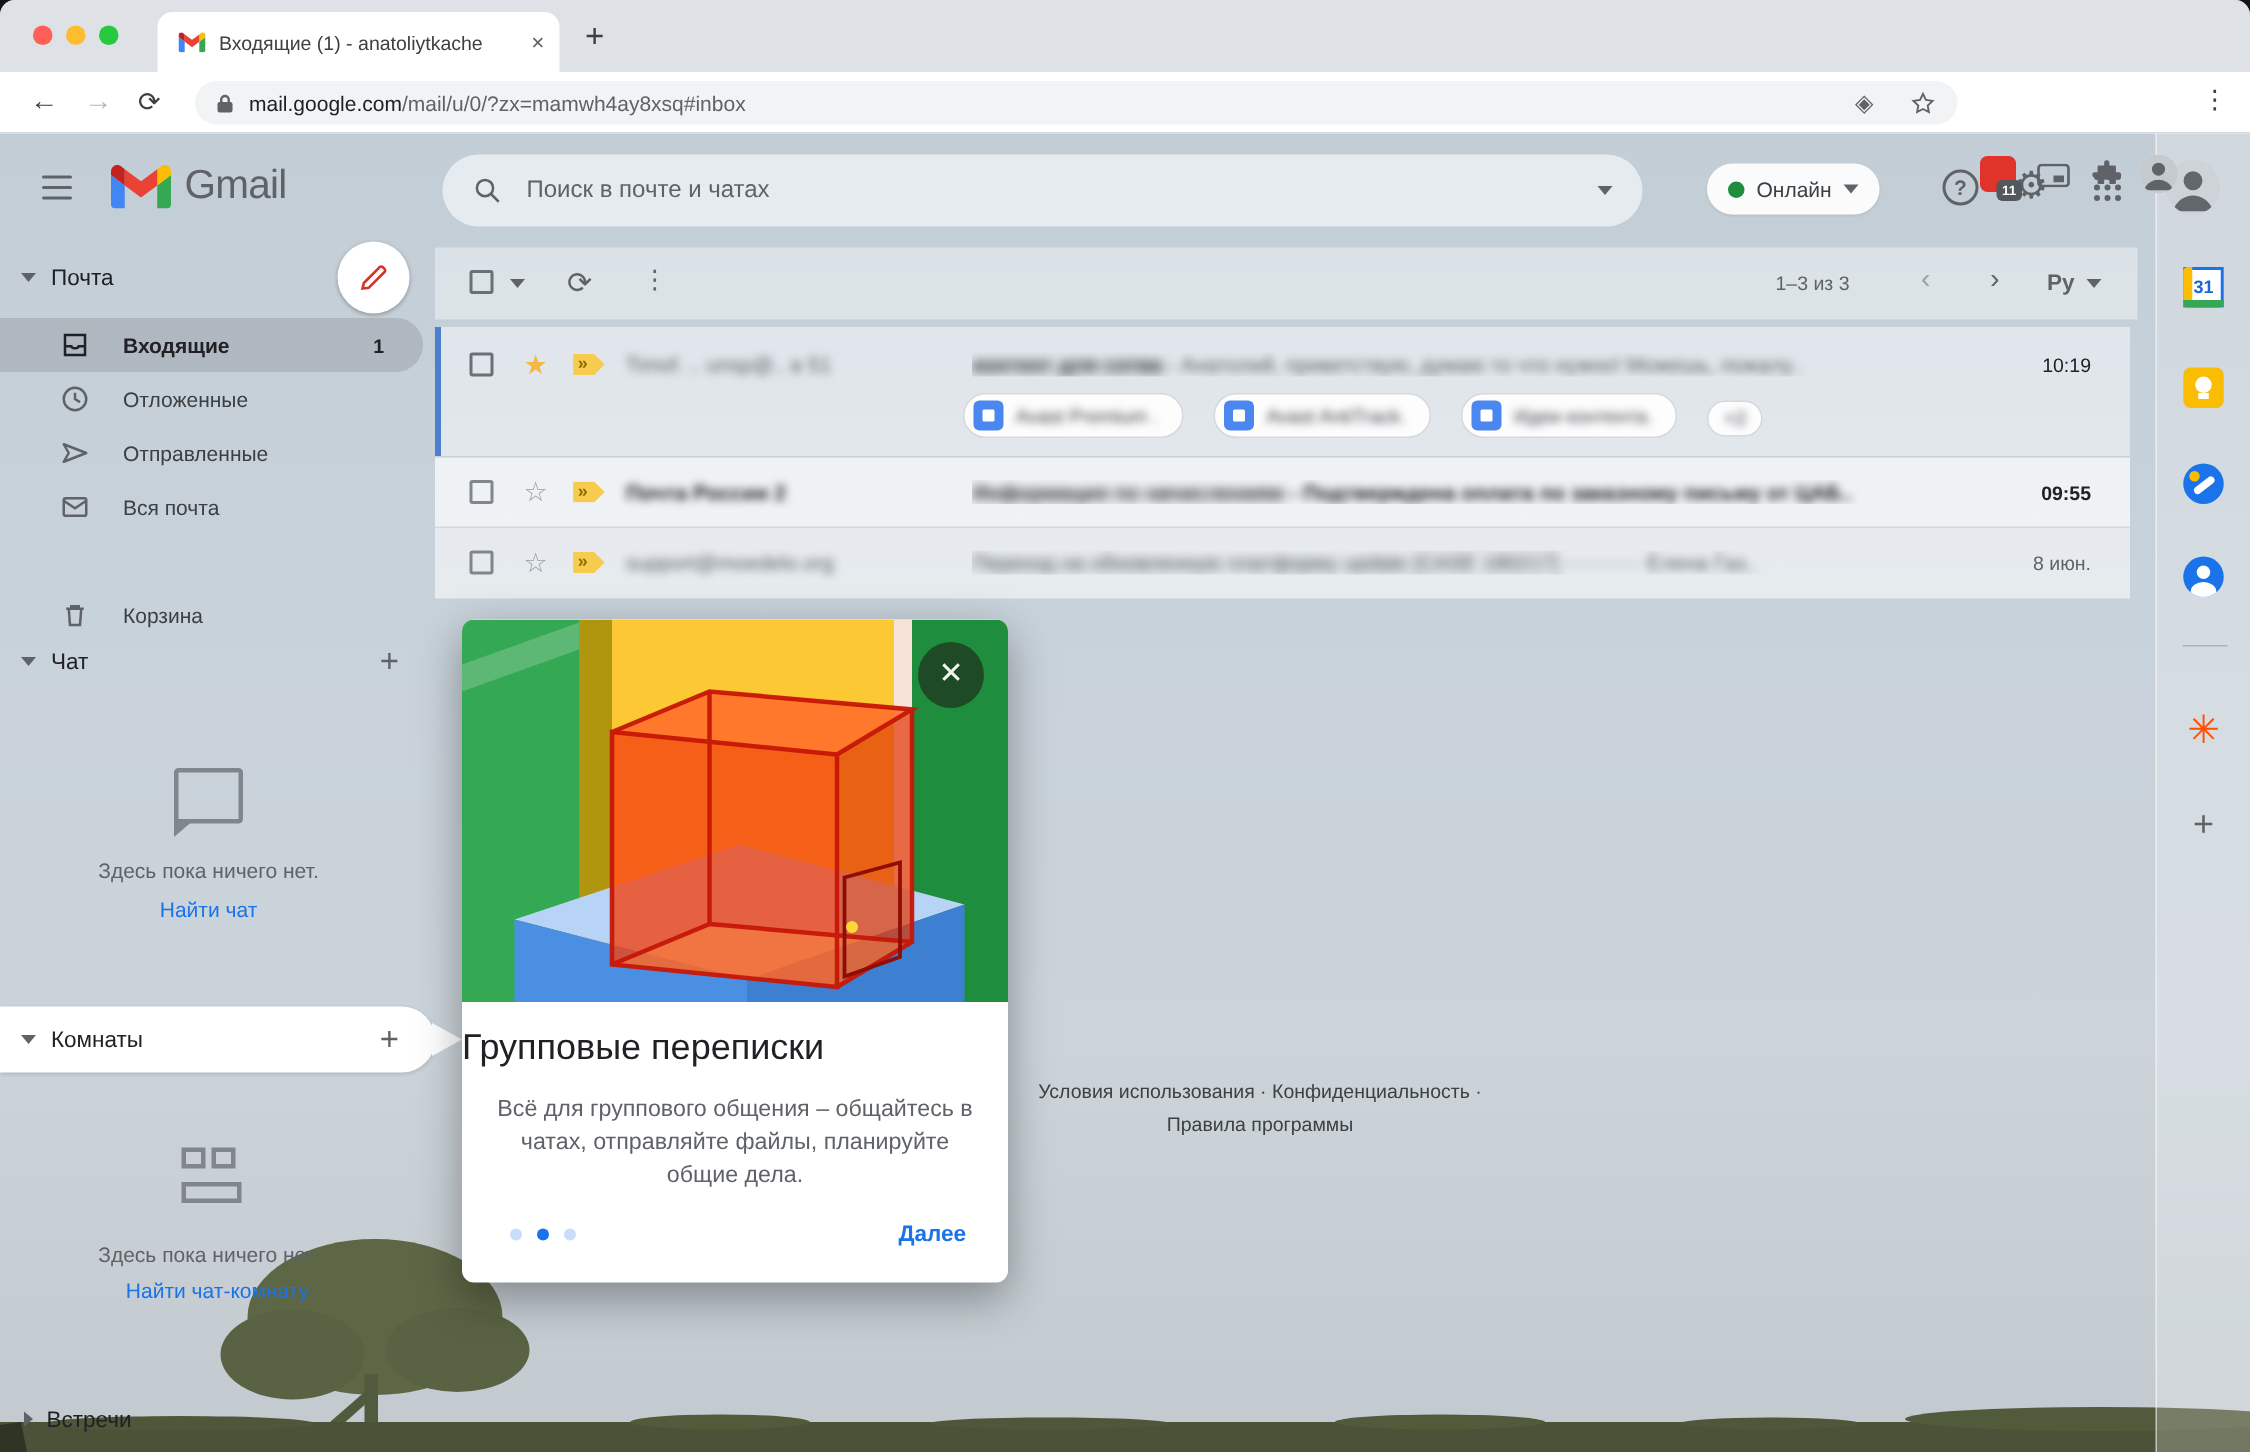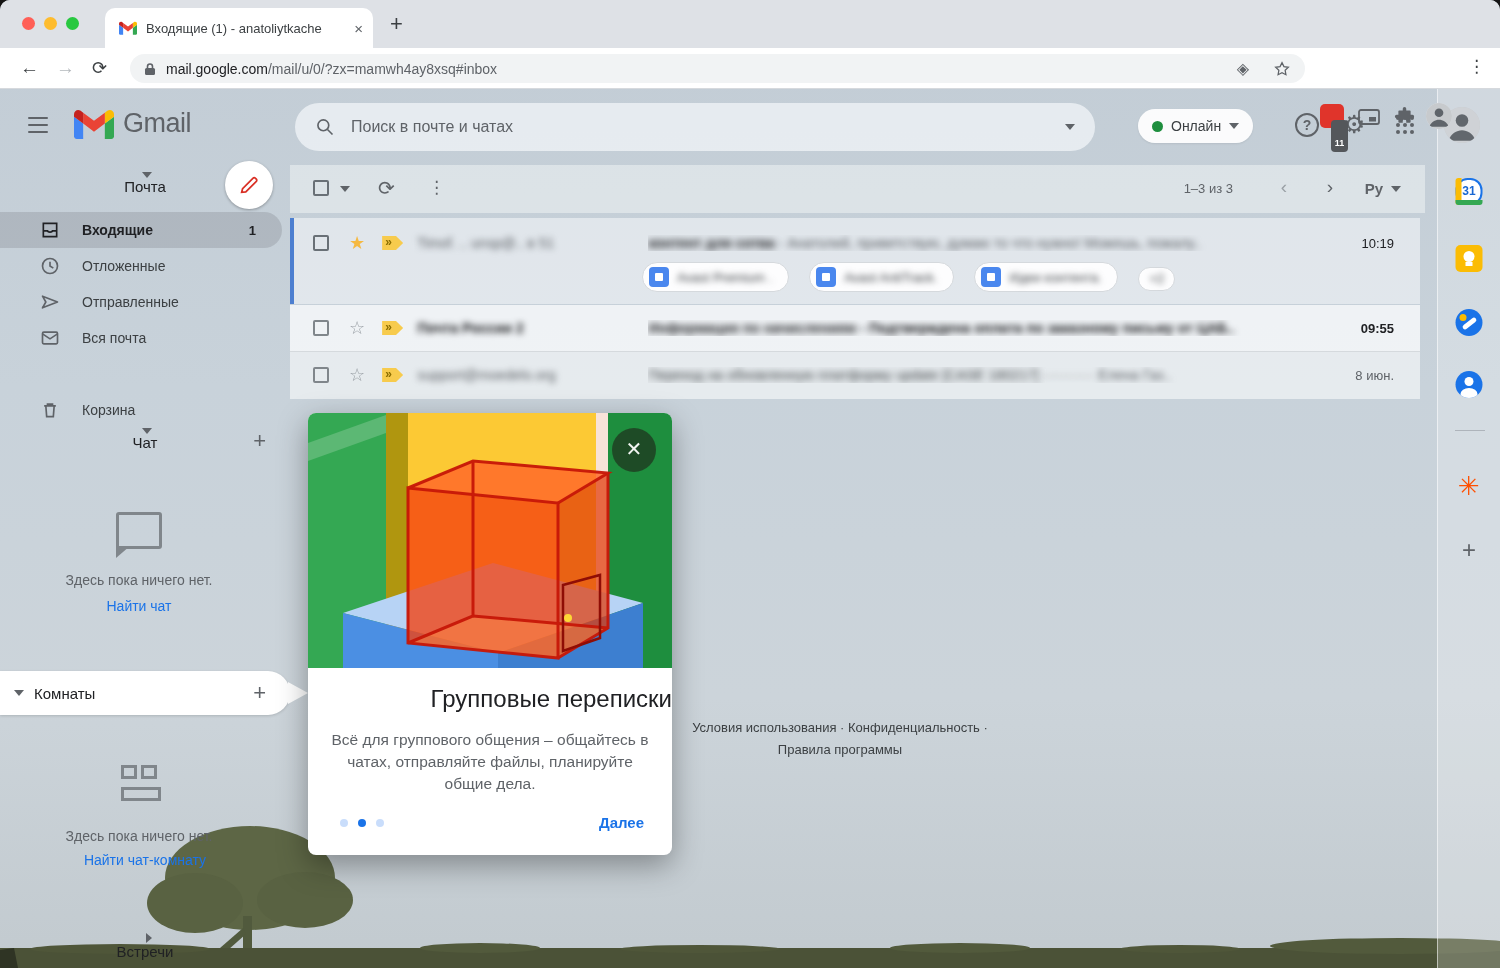--- a/index.html
+++ b/index.html
@@ -16,40 +16,40 @@
   .tab{position:absolute;left:105px;top:8px;width:268px;height:40px;background:#fff;border-radius:10px 10px 0 0;display:flex;align-items:center;padding:0 10px 0 14px;}
   .tab-title{flex:1;font-size:13px;color:#3c4043;white-space:nowrap;overflow:hidden;margin-left:9px;-webkit-mask-image:linear-gradient(90deg,#000 85%,transparent);mask-image:linear-gradient(90deg,#000 85%,transparent);}
   .tab-close{font-size:15px;color:#5f6368;line-height:1;cursor:default;}
   .newtab{position:absolute;left:390px;top:13px;font-size:22px;color:#3c4043;line-height:22px;}
   .urlrow{position:absolute;top:48px;left:0;right:0;height:41px;background:#fff;border-bottom:1px solid #d6d9dd;z-index:50;}
   .nav-ic{position:absolute;top:9px;font-size:19px;line-height:22px;color:#3c4043;}
   .urlpill{position:absolute;left:130px;top:6px;width:1175px;height:29px;background:#f1f3f4;border-radius:15px;display:flex;align-items:center;padding:0 14px;}
   .url-host{font-size:14px;color:#202124;}
   .url-path{font-size:14px;color:#5f6368;}
   .ext-red{position:absolute;left:1320px;top:56px;width:24px;height:24px;border-radius:5px;background:#e0342b;z-index:51;}
-  .ext-badge{position:absolute;left:1331px;top:72px;min-width:17px;height:14px;background:#54575b;color:#fff;font-size:9px;font-weight:bold;border-radius:4px;text-align:center;line-height:14px;z-index:52;padding:16px 2px;}
+  .ext-badge{position:absolute;left:1331px;top:72px;min-width:17px;height:14px;background:#54575b;color:#fff;font-size:9px;font-weight:bold;border-radius:4px;text-align:center;line-height:14px;z-index:52;padding:0 2px;}
   .avatar-sm{width:26px;height:26px;border-radius:50%;overflow:hidden;background:#d7dadd;}
   .burger{position:absolute;left:28px;top:117px;width:20px;z-index:6;}
   .burger i{display:block;height:2px;background:#5f6368;margin:0 0 5px;border-radius:1px;}
   .glogo{position:absolute;left:74px;top:108px;display:flex;align-items:center;gap:9px;z-index:6;}
   .glogo span{font-size:27px;color:#5f6368;letter-spacing:-.5px;}
   .searchbar{position:absolute;left:295px;top:103px;width:800px;height:48px;background:rgba(238,242,245,.82);border-radius:24px;display:flex;align-items:center;padding:0 20px;z-index:6;}
   .search-ph{font-size:16px;color:#5f6368;margin-left:16px;flex:1;}
   .caret{width:0;height:0;border-left:5px solid transparent;border-right:5px solid transparent;border-top:6px solid #5f6368;display:inline-block;}
   .status-pill{position:absolute;left:1138px;top:109px;height:34px;background:rgba(255,255,255,.92);border-radius:17px;display:flex;align-items:center;gap:8px;padding:0 14px;z-index:6;box-shadow:0 1px 2px rgba(0,0,0,.08);}
   .status-dot{width:11px;height:11px;border-radius:50%;background:#1e8e3e;}
   .status-pill b{font-size:14px;color:#3c4043;font-weight:normal;}
   .help-ic{position:absolute;left:1295px;top:113px;width:24px;height:24px;border:2px solid #5f6368;border-radius:50%;color:#5f6368;font-size:14px;font-weight:bold;text-align:center;line-height:21px;z-index:6;}
   .gear-ic{position:absolute;left:1343px;top:110px;font-size:25px;color:#5f6368;z-index:6;line-height:28px;}
   .grid-ic{position:absolute;left:1396px;top:116px;width:20px;height:20px;display:grid;grid-template-columns:repeat(3,4px);grid-template-rows:repeat(3,4px);gap:3px;z-index:6;}
   .grid-ic i{background:#5f6368;border-radius:50%;}
   .avatar-lg{position:absolute;left:1444px;top:107px;width:36px;height:36px;border-radius:50%;overflow:hidden;z-index:6;background:#c9ccd0;}
 
   
-  .side-sec{position:absolute;left:0;width:290px;display:flex;align-items:center;z-index:4;flex-direction:column;}
+  .side-sec{position:absolute;left:0;width:290px;display:flex;align-items:center;z-index:4;}
   .sec-caret{width:0;height:0;border-left:5px solid transparent;border-right:5px solid transparent;border-top:6px solid #5f6368;margin:0 10px 0 14px;}
   .sec-caret.right{border-top:5px solid transparent;border-bottom:5px solid transparent;border-left:6px solid #5f6368;border-right:none;margin:0 9px 0 16px;}
   .sec-label{font-size:15px;color:#202124;}
   .sec-plus{position:absolute;right:24px;font-size:22px;color:#5f6368;font-weight:300;}
   .compose{position:absolute;left:225px;top:161px;width:48px;height:48px;border-radius:50%;background:#fff;box-shadow:0 1px 3px rgba(0,0,0,.3);z-index:5;display:flex;align-items:center;justify-content:center;}
   .mi{position:absolute;left:0;width:282px;height:36px;display:flex;align-items:center;z-index:4;}
   .mi .ic{width:20px;height:20px;margin:0 22px 0 40px;flex:none;}
   .mi .lbl{font-size:14px;color:#3c4043;flex:1;}
   .mi .cnt{font-size:13px;color:#5f6368;margin-right:26px;}
   .mi.sel{background:rgba(60,64,67,.16);border-radius:0 18px 18px 0;}
@@ -88,40 +88,40 @@
   .unread .subj b{font-weight:bold;}
   .unread .time{font-weight:bold;}
   .rowline{position:absolute;left:0;right:0;height:1px;background:rgba(95,105,115,.18);}
 
   
   .foot{font-size:13px;color:#3c4043;line-height:22px;z-index:3;}
 
   
   .rail{position:absolute;left:1437px;top:88px;bottom:0;width:63px;background:rgba(255,255,255,.22);border-left:1px solid rgba(255,255,255,.55);z-index:3;}
   .rail-ic{position:absolute;left:50%;transform:translateX(-50%);}
-  .cal{width:27px;height:27px;background:#fff;border:2px solid #1a73e8;border-radius:12px;font-size:12px;font-weight:bold;color:#1967d2;text-align:center;line-height:23px;position:relative;}
+  .cal{width:27px;height:27px;background:#fff;border:2px solid #1a73e8;border-radius:0;font-size:12px;font-weight:bold;color:#1967d2;text-align:center;line-height:23px;position:relative;}
   .cal:before{content:"";position:absolute;left:-2px;top:-2px;width:6px;height:27px;background:#fbbc04;border-radius:3px 0 0 3px;}
   .cal:after{content:"";position:absolute;left:-2px;bottom:-2px;width:27px;height:5px;background:#34a853;border-radius:0 0 3px 3px;}
   .cal b{position:relative;z-index:1;}
   .keep{width:27px;height:27px;background:#fbbc04;border-radius:5px;position:relative;}
   .keep:before{content:"";position:absolute;left:8px;top:6px;width:11px;height:11px;border-radius:50%;background:#fff;}
   .keep:after{content:"";position:absolute;left:10px;top:17px;width:7px;height:4px;background:#fff;}
   .tasks{width:27px;height:27px;border-radius:50%;background:#1a73e8;position:relative;}
   .tasks:before{content:"";position:absolute;left:6px;top:12px;width:16px;height:5px;background:#fff;border-radius:3px;transform:rotate(-38deg);}
   .tasks:after{content:"";position:absolute;left:4px;top:5px;width:7px;height:7px;border-radius:50%;background:#fbbc04;}
   .contacts{width:27px;height:27px;border-radius:50%;background:#1a73e8;position:relative;overflow:hidden;}
   .contacts:before{content:"";position:absolute;left:9px;top:6px;width:9px;height:9px;border-radius:50%;background:#fff;}
   .contacts:after{content:"";position:absolute;left:5px;top:17px;width:17px;height:12px;border-radius:50% 50% 0 0;background:#fff;}
   .zap{font-size:26px;color:#ff4f00;line-height:26px;}
   .rail-div{position:absolute;left:17px;width:30px;height:1px;background:#aeb4bb;}
   .rail-plus{font-size:24px;color:#5f6368;font-weight:300;line-height:24px;}
 
   
   .modal{position:absolute;left:308px;top:413px;width:364px;height:442px;background:#fff;border-radius:8px;box-shadow:0 10px 30px rgba(0,0,0,.35);z-index:10;overflow:hidden;}
-  .m-title{position:absolute;top:272px;left:0;right:0;text-align:right;font-size:24px;color:#202124;}
+  .m-title{position:absolute;top:272px;left:0;right:0;text-align:left;font-size:24px;color:#202124;}
   .m-body{position:absolute;top:316px;left:20px;right:20px;text-align:center;font-size:15.5px;line-height:22px;color:#5f6368;}
   .m-dots{position:absolute;left:32px;bottom:28px;display:flex;gap:10px;}
   .m-dots i{width:8px;height:8px;border-radius:50%;background:#c9ddfb;}
   .m-dots i.on{background:#1a73e8;}
   .m-next{position:absolute;right:28px;bottom:24px;font-size:15px;font-weight:bold;color:#1a73e8;}
   .m-close{position:absolute;right:16px;top:15px;width:44px;height:44px;border-radius:50%;background:rgba(31,66,35,.88);color:#f2f6f2;font-size:20px;text-align:center;line-height:42px;}
 </style>
 </head>
 <body>
 

